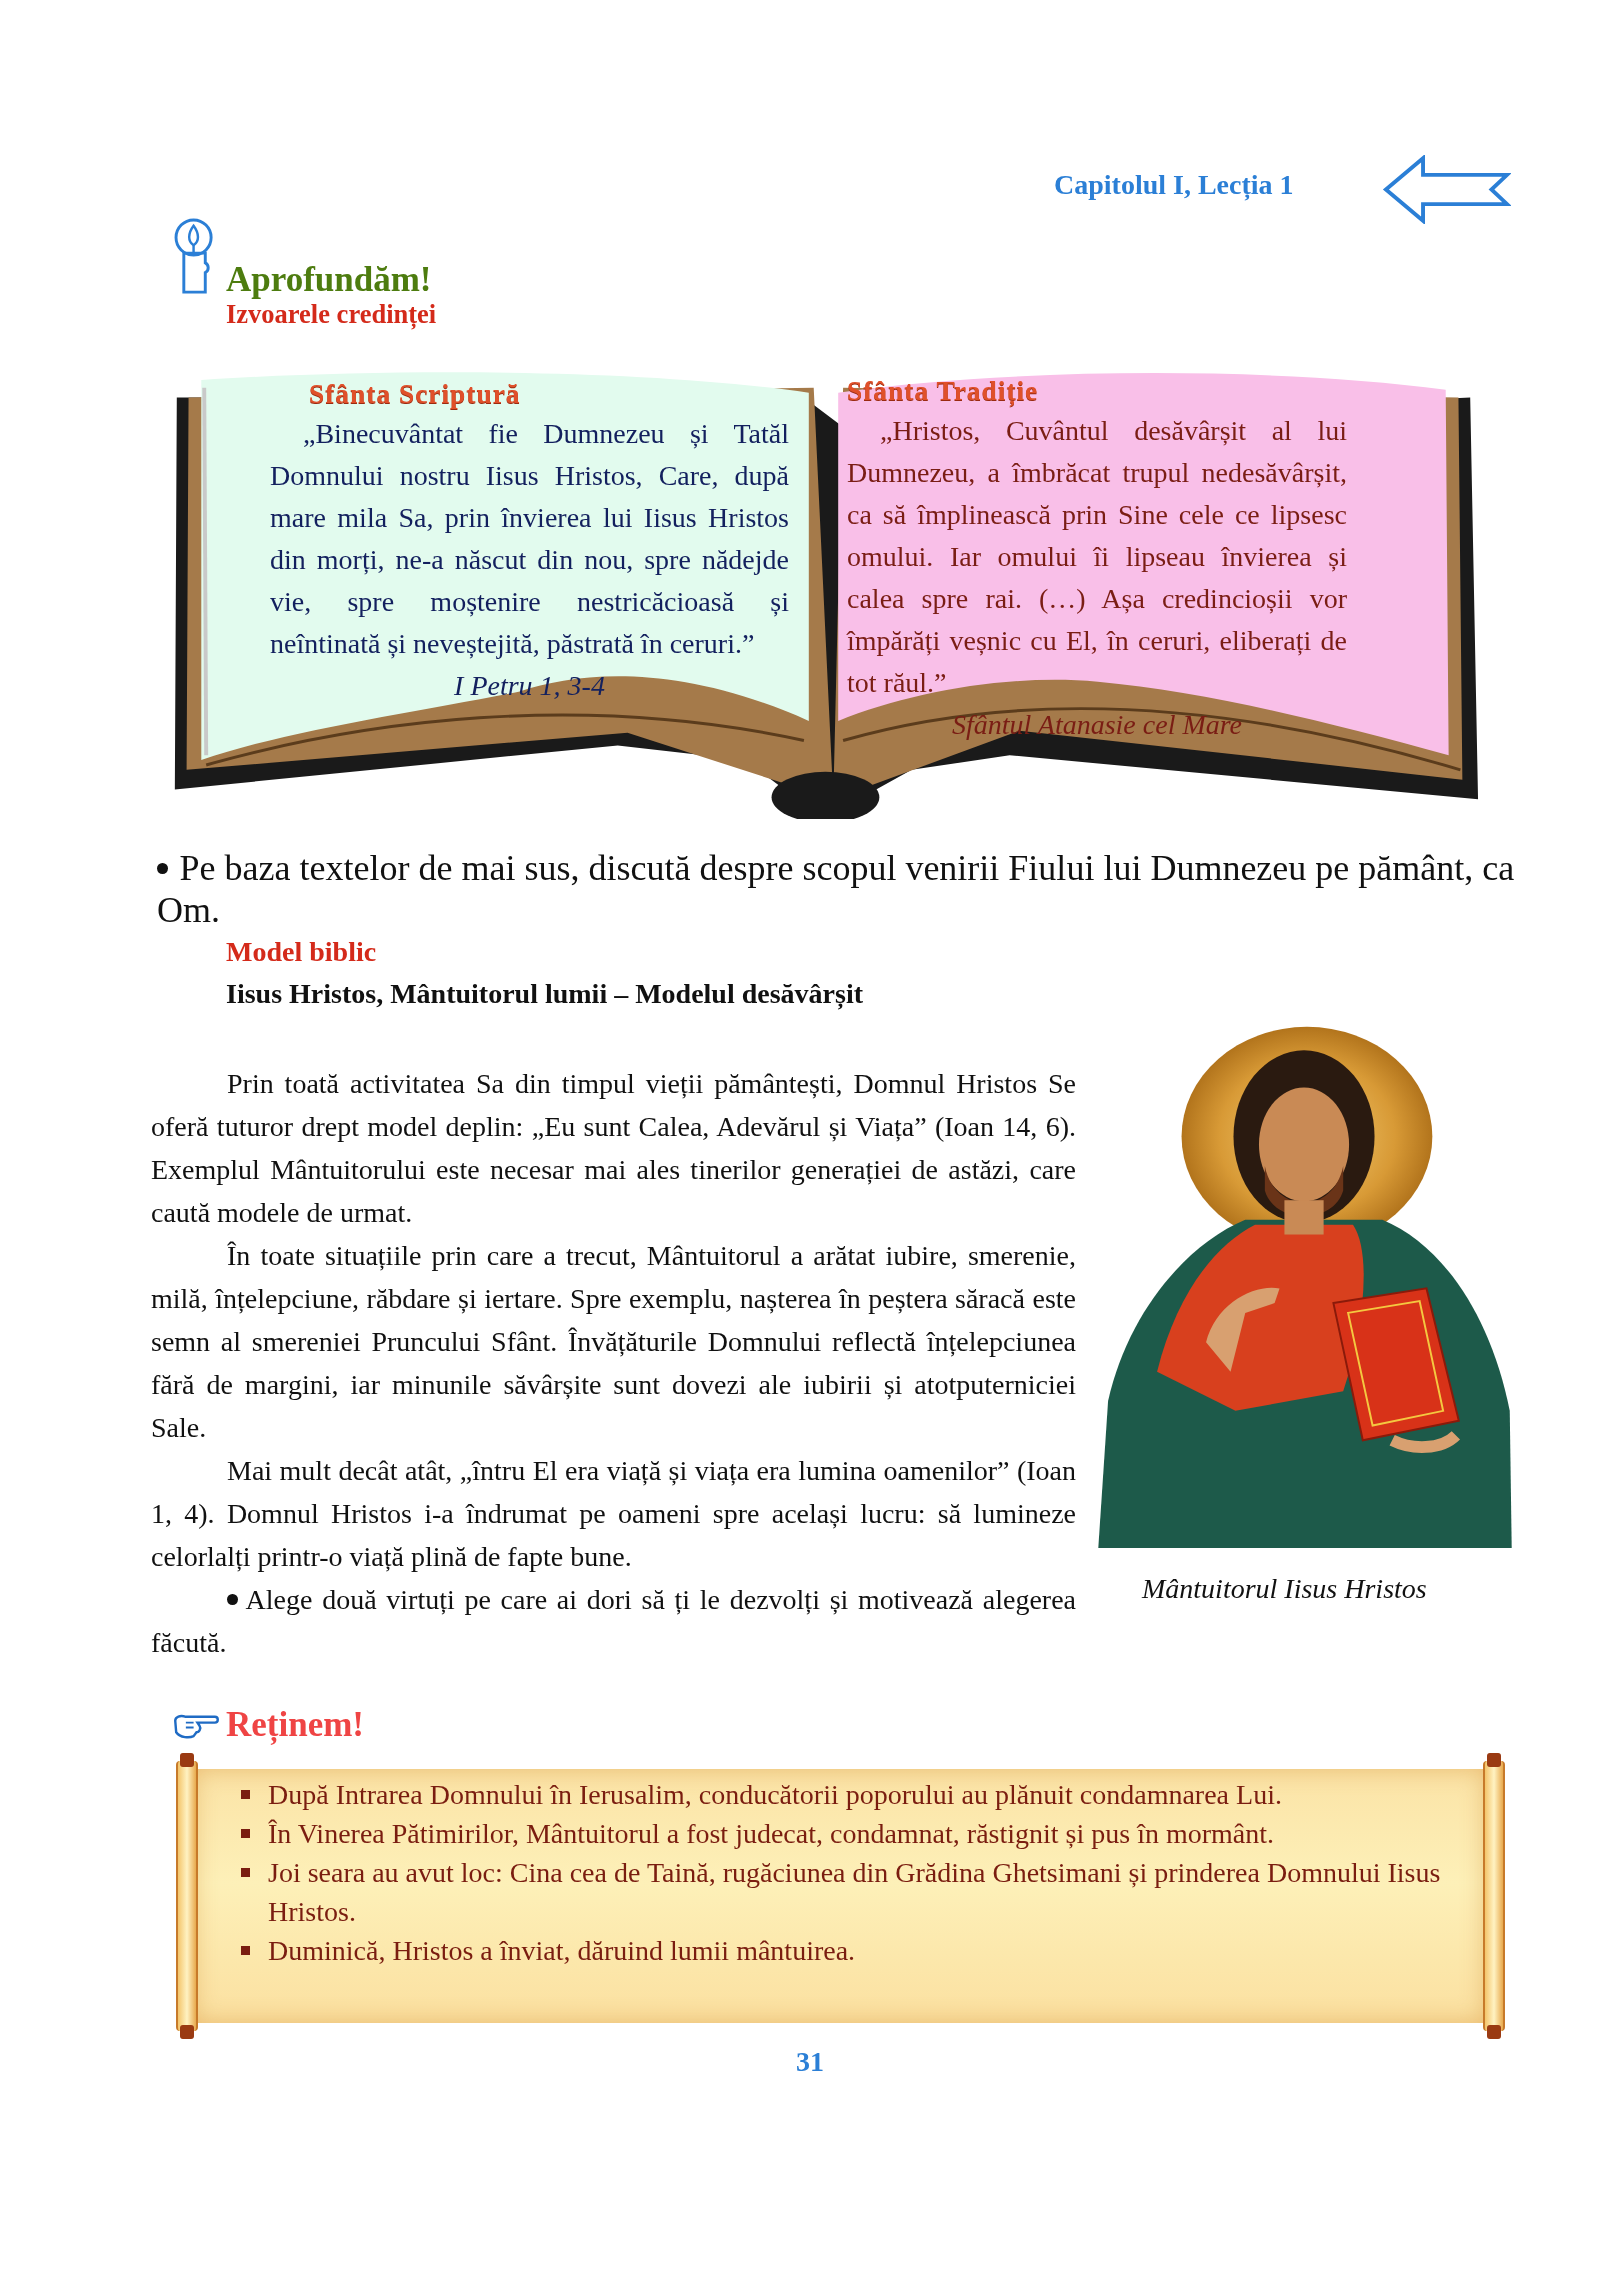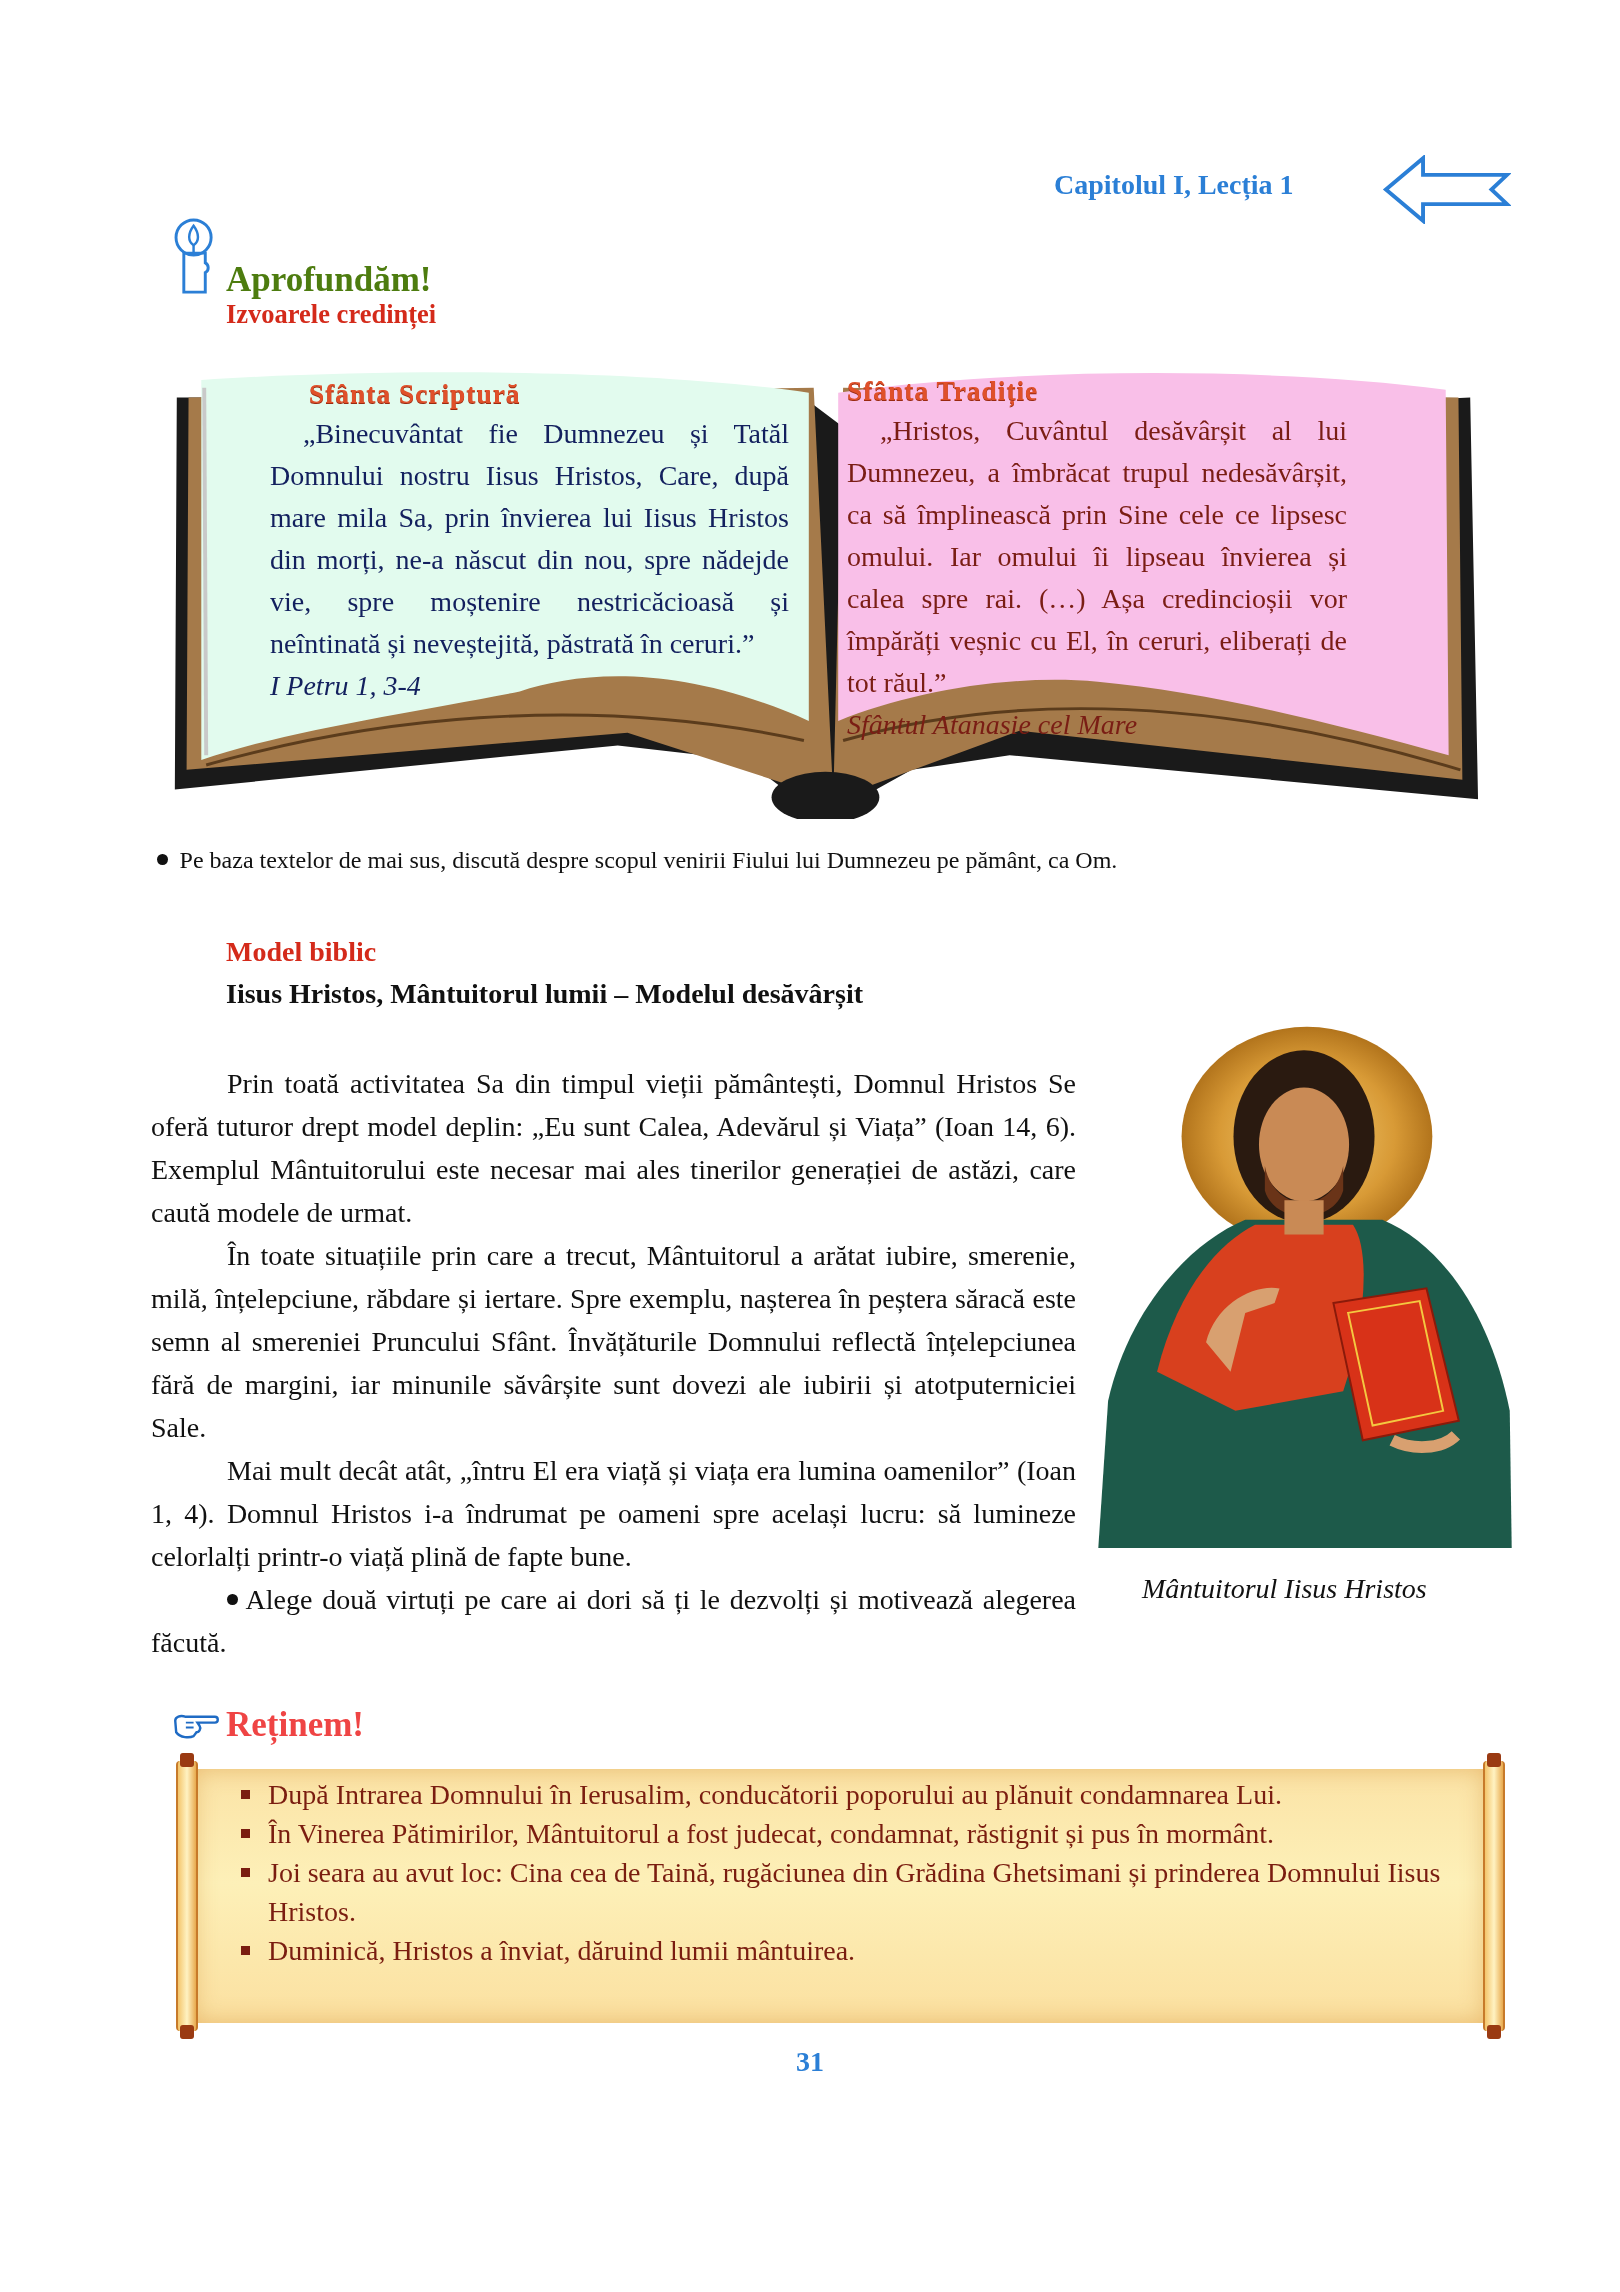--- a/index.html
+++ b/index.html
@@ -18,23 +18,23 @@
   
   .book { left: 167px; top: 368px; width: 1313px; height: 451px; }
   .book svg { position: absolute; left: 0; top: 0; }
   .page-text { position: absolute; font-size: 28px; line-height: 42px; text-align: justify; }
   .page-left { left: 103px; top: 7.8px; width: 519px; color: #13205e; }
   .page-right { left: 680px; top: 4.9px; width: 500px; color: #7a1d14; }
   .page-title { font-weight: bold; font-size: 27.4px; letter-spacing: 1px; color: #e0502a;
                 text-shadow: 0 1px 0 #9a2a10; line-height: 37px; }
   .page-left .page-title { padding-left: 39px; }
   .indent { text-indent: 33px; }
-  .cite { text-align: left; font-style: italic; }
+  .cite { text-align: center; font-style: italic; }
 
-  .discuss { left: 157px; top: 847px; font-size: 24px; width: 1372px; }
+  .discuss { left: 157px; top: 847px; font-size: 36px; width: 1372px; }
   .bullet-dot { display: inline-block; width: 10.8px; height: 10.8px; border-radius: 50%;
                 background: #111; margin-right: 11.8px; vertical-align: middle; position: relative; top: -2.9px; }
 
   .model-biblic { left: 226px; top: 936px; font-size: 28px; font-weight: bold; color: #d42a1a; }
   .model-sub { left: 226px; top: 978px; font-size: 28px; font-weight: bold; color: #111; }
 
   .body-text { left: 151px; top: 1062px; width: 925px; font-size: 28px; line-height: 43px;
                text-align: justify; color: #111; }
   .body-text p { margin: 0; text-indent: 76px; }
 

